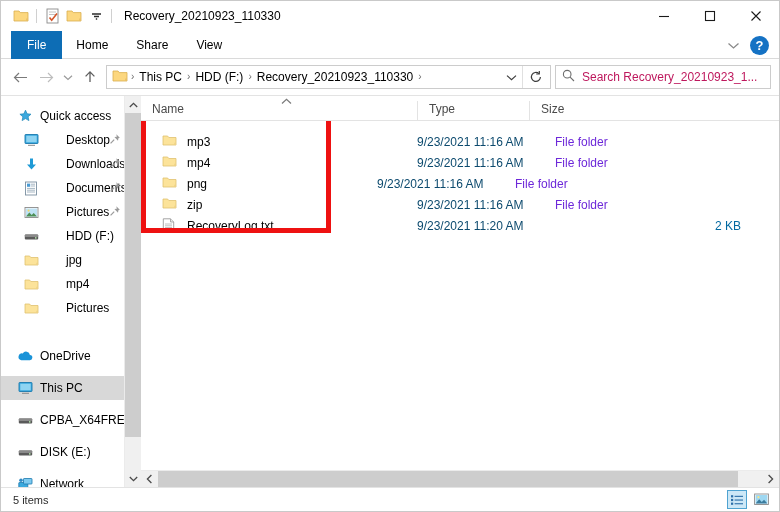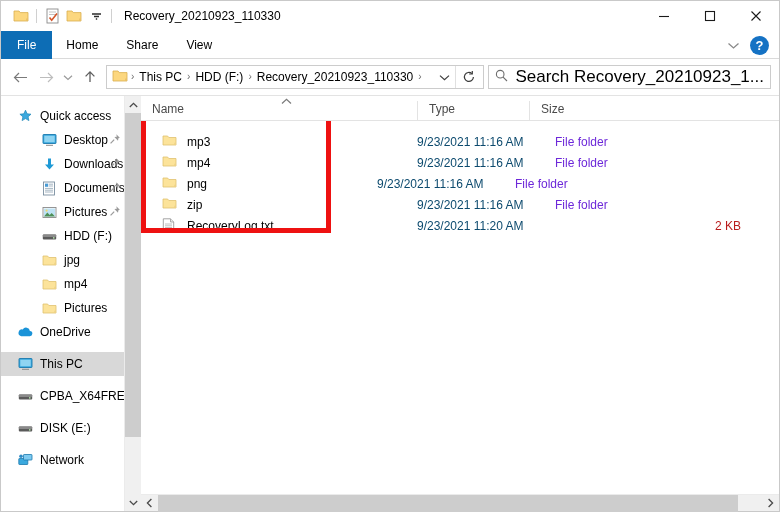--- a/index.html
+++ b/index.html
@@ -56,20 +56,21 @@
   }
   .tab {
     padding: 0 14px;
     display: flex; align-items: center;
     font-size: 12px; color: #000;
     height: 28px;
   }
   .tab-file {
     background: #0d6db5;
     color: #ffffff;
+    margin-left: 10px;
     padding: 0 16px;
   }
   .ribbon-right {
     position: absolute; right: 4px; top: 0;
     height: 28px; display: flex; align-items: center; gap: 6px;
   }
   .chev-collapse {
     width: 22px; height: 22px;
     display: flex; align-items: center; justify-content: center;
   }
@@ -126,21 +127,21 @@
   .crumb-refresh { border-left: 1px solid #e0e0e0; width: 26px; }
   .searchbox {
     flex: 0 0 216px;
     height: 24px; margin-left: 4px;
     border: 1px solid #cccccc;
     background: #fff;
     display: flex; align-items: center;
     padding: 0 6px;
   }
   .search-ph {
-    font-size: 17px; color: #000000;
+    font-size: 12px; color: #be185d;
     margin-left: 7px; white-space: nowrap; overflow: hidden;
   }
 
   
   .body {
     flex: 1 1 auto;
     display: flex;
     min-height: 0;
     border-top: 1px solid #e3e3e3;
   }
@@ -154,21 +155,21 @@
     padding-top: 8px;
   }
   .nav-item {
     height: 24px;
     display: flex; align-items: center;
     padding-left: 16px;
     font-size: 12px; color: #000;
     position: relative;
     white-space: nowrap;
   }
-  .nav-item.indent1 { padding-left: 40px; }
+  .nav-item.indent1 { padding-left: 22px; gap: 20px; }
   .nav-item.selected { background: #d8d8d8; }
   .nav-ico {
     width: 16px; height: 16px; flex: 0 0 16px;
     margin-right: 7px;
     display: flex; align-items: center; justify-content: center;
   }
   .pin {
     position: absolute; right: 20px; top: 5px;
     width: 12px; height: 12px;
   }
@@ -224,21 +225,21 @@
   .row {
     height: 21px;
     display: flex; align-items: center;
     font-size: 12px; color: #000;
   }
   .cell { display: flex; align-items: center; white-space: nowrap; overflow: hidden; }
   .cell-name { padding-left: 21px; display: flex; align-items: center; }
   .cell-name .ico { width: 16px; height: 16px; margin-right: 9px; flex: 0 0 16px; }
   .cell-date { color: #0c4a6e; text-align: right; }
   .cell-type { color: #6d28d9; }
-  .cell-size { color: #b91c1c; text-align: right; justify-content: flex-end; padding-right: 18px; }
+  .cell-size { color: #0369a1; text-align: right; justify-content: flex-end; padding-right: 18px; }
 
   
   .redbox {
     position: absolute;
     border: 5px solid #ee1111;
     pointer-events: none;
   }
 
   
   .hscroll {
@@ -528,21 +529,21 @@
       <div class="nav-item indent1">
         <span class="nav-ico">
           <svg width="15" height="13" viewBox="0 0 15 13">
             <path d="M1 2h4.6l1.2 1.5H14V11H1z" fill="#fce39a" stroke="#e0c270" stroke-width="0.8"></path>
             <path d="M12.3 8.8h1.7V11h-1.7z" fill="#eed287"></path>
           </svg>
         </span>
         <span>Pictures</span>
       </div>
 
-      <div class="nav-item" style="margin-top:0">
+      <div class="nav-item" style="margin-top:24px">
         <span class="nav-ico">
           <svg width="16" height="12" viewBox="0 0 16 12">
             <path d="M4.2 10.2h8.4a2.6 2.6 0 0 0 .3-5.2 3.9 3.9 0 0 0-7.2-1.5A3 3 0 0 0 4.2 10.2z" fill="#1a93d8"></path>
           </svg>
         </span>
         <span>OneDrive</span>
       </div>
 
       <div class="nav-item selected" style="margin-top:8px">
         <span class="nav-ico">
@@ -711,14 +712,37 @@
         </div>
         <div class="hs-arrow">
           <svg width="7" height="10" viewBox="0 0 7 10">
               <path d="M1.6 1l4 4-4 4" fill="none" stroke="#4a4a4a" stroke-width="1.3"></path>
             </svg>
         </div>
       </div>
     </div>
   </div>
 
+  <div class="statusbar">
+    <div class="status-text">5 items</div>
+    <div class="viewbtns">
+      <div class="viewbtn active">
+        <svg width="14" height="12" viewBox="0 0 14 12">
+          <rect x="1" y="1.2" width="2.2" height="2.2" fill="#2b6ea8"></rect>
+          <rect x="1" y="4.9" width="2.2" height="2.2" fill="#2b6ea8"></rect>
+          <rect x="1" y="8.6" width="2.2" height="2.2" fill="#2b6ea8"></rect>
+          <rect x="4.6" y="1.8" width="8.4" height="1.1" fill="#2b6ea8"></rect>
+          <rect x="4.6" y="5.5" width="8.4" height="1.1" fill="#2b6ea8"></rect>
+          <rect x="4.6" y="9.2" width="8.4" height="1.1" fill="#2b6ea8"></rect>
+        </svg>
+      </div>
+      <div class="viewbtn">
+        <svg width="15" height="13" viewBox="0 0 15 13">
+          <rect x="0.6" y="1" width="13.8" height="10.5" fill="#ffffff" stroke="#8a8a8a" stroke-width="0.9"></rect>
+          <rect x="1.6" y="2" width="11.8" height="8.5" fill="#9fd8f2"></rect>
+          <path d="M1.6 10.5l3.6-4.2 2.6 2.8 2.2-2.4 3.4 3.8z" fill="#3c7c9e"></path>
+          <circle cx="4.4" cy="4.2" r="1.1" fill="#f5e389"></circle>
+        </svg>
+      </div>
+    </div>
+  </div>
 
 </div>
 
 </body></html>

